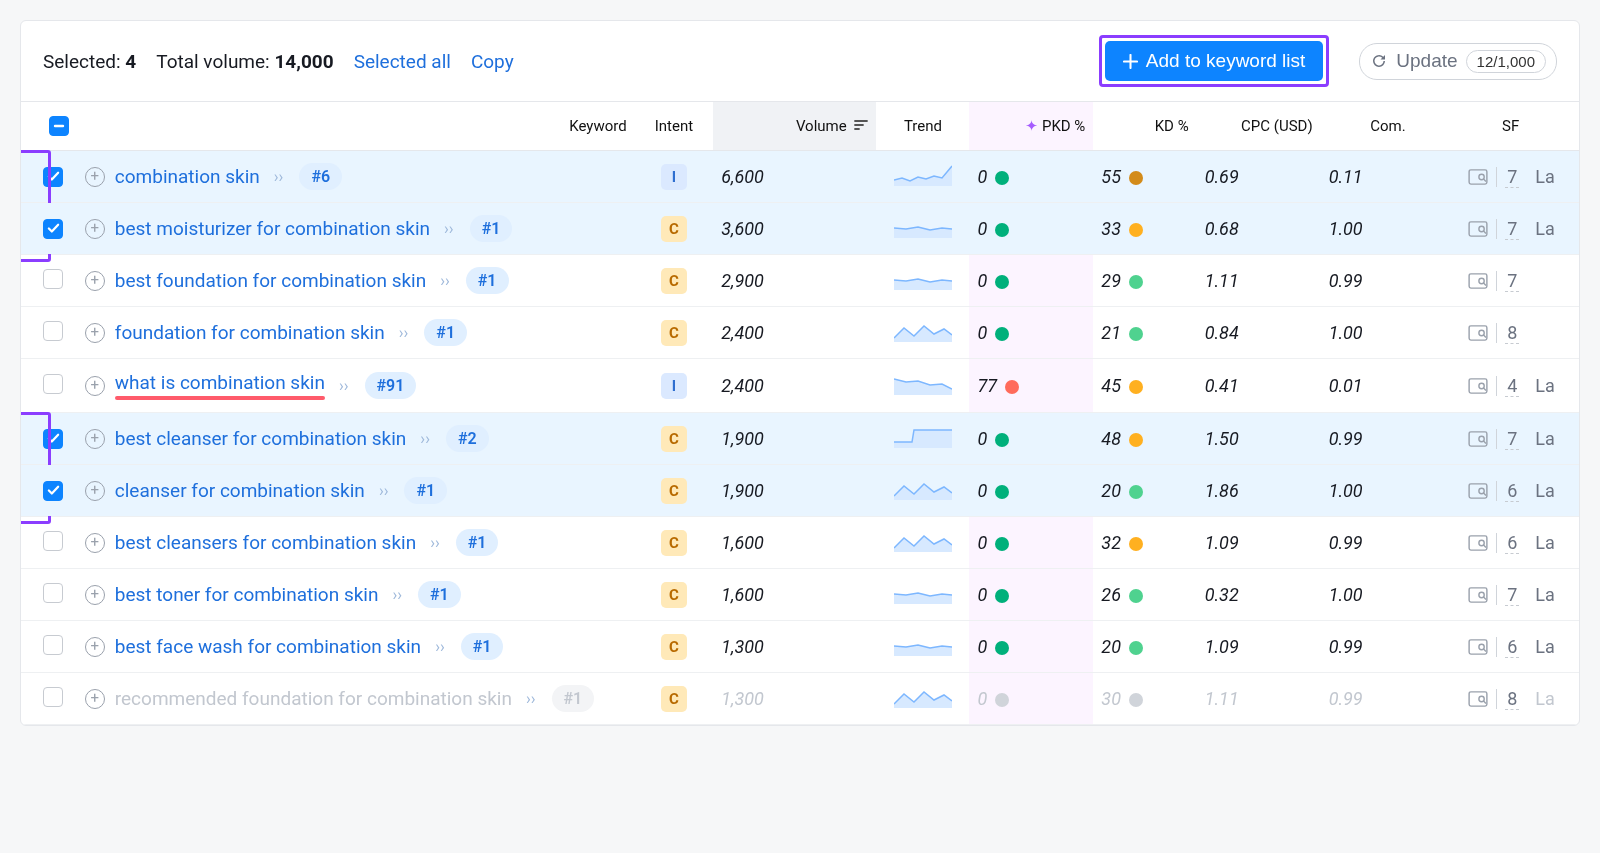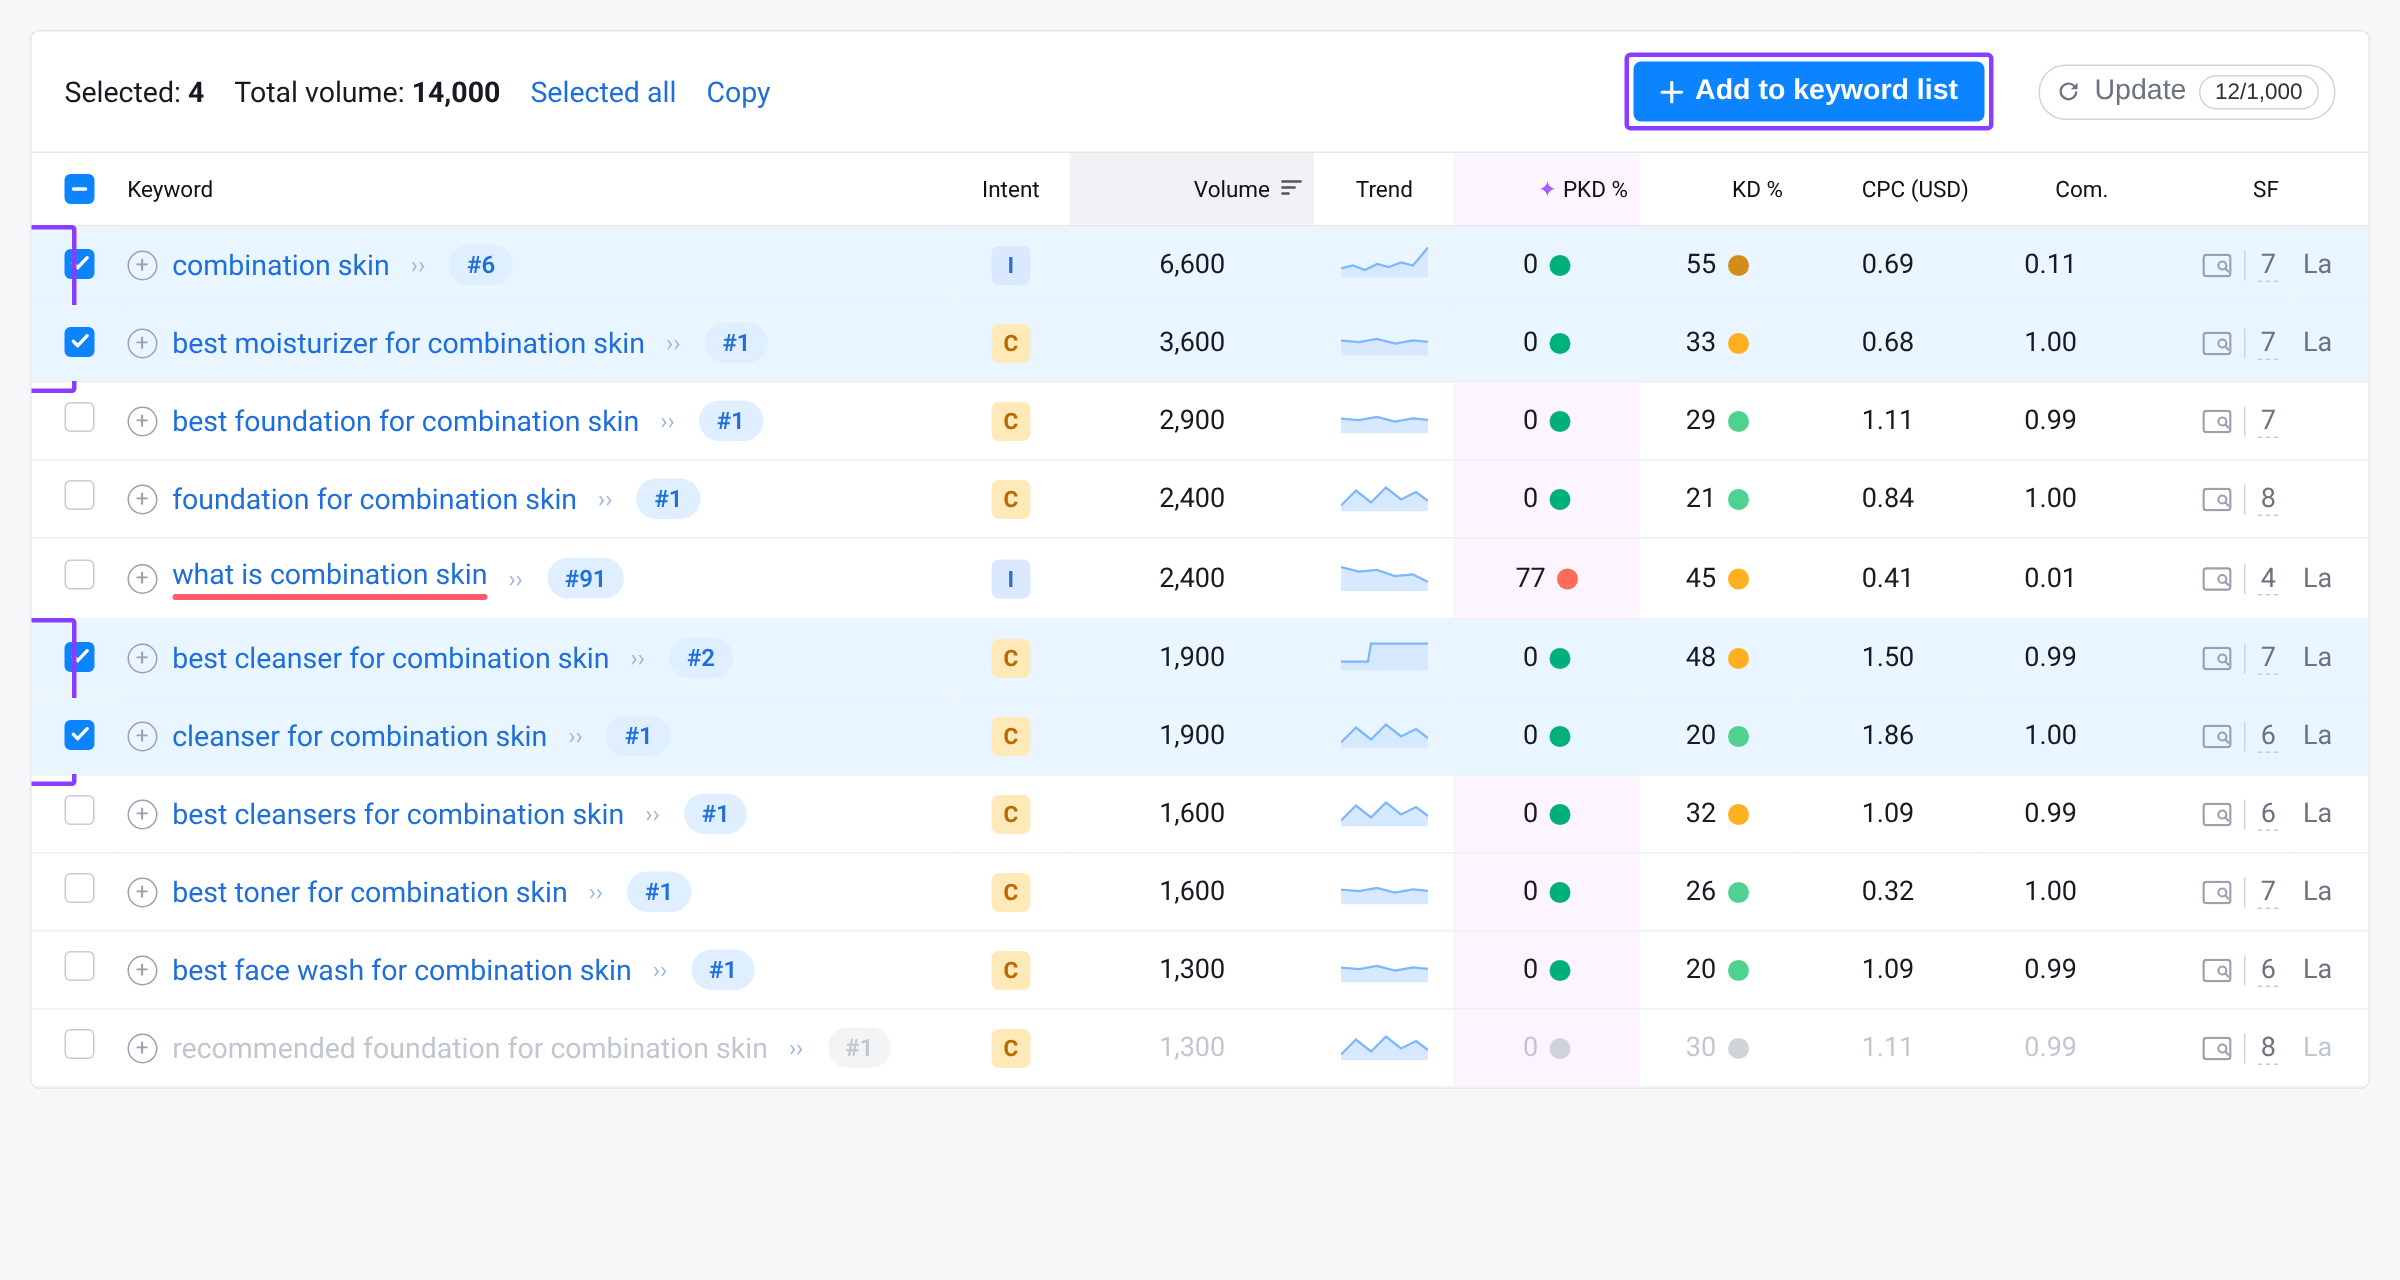--- a/index.html
+++ b/index.html
@@ -5,32 +5,32 @@
   *{box-sizing:border-box;margin:0;padding:0;}
   body{font-family:-apple-system,BlinkMacSystemFont,"Segoe UI",Roboto,Arial,sans-serif;background:#f6f7f8;color:#171a22;font-size:16px;}
   .panel{background:#fff;margin:20px;border:1px solid #e5e7eb;border-radius:6px;overflow:hidden;}
   
   .topbar{display:flex;align-items:center;gap:20px;padding:14px 22px;border-bottom:1px solid #e5e7eb;}
   .sel-label{font-size:19px;}
   .sel-label b, .vol-label b{font-weight:700;}
   .vol-label{font-size:19px;text-align:center;}
   .link{color:#1e6fdc;font-size:19px;cursor:pointer;background:none;border:none;font-family:inherit;}
   .spacer{flex:1;}
-  .btn-primary{display:flex;align-items:center;gap:8px;background:#0d84ff;color:#fff;border:none;border-radius:5px;padding:9px 18px;font-size:19px;font-weight:700;cursor:pointer;}
+  .btn-primary{display:flex;align-items:center;gap:8px;background:#0d84ff;color:#fff;border:none;border-radius:5px;padding:9px 18px;font-size:19px;font-weight:400;cursor:pointer;}
   .hl-wrap{padding:3px;border:3px solid #8b3dff;border-radius:4px;}
   .hl-box{position:absolute;left:-6px;top:-1px;width:36px;height:112px;border:3px solid #8b3dff;border-radius:3px;pointer-events:none;}
   .update{display:flex;align-items:center;gap:8px;border:1px solid #d0d4da;border-radius:18px;padding:6px 10px;color:#6b7280;font-size:19px;margin-left:10px;cursor:pointer;background:#fff;}
   .pill-small{border:1px solid #d0d4da;border-radius:14px;padding:2px 10px;font-size:15px;color:#333;}
   
   table{width:100%;border-collapse:collapse;table-layout:fixed;}
-  th{font-weight:400;font-size:15px;color:#111;text-align:left;padding:14px 8px;border-bottom:1px solid #e5e7eb;white-space:nowrap;}
+  th{font-weight:400;font-size:15px;color:#111;text-align:right;padding:14px 8px;border-bottom:1px solid #e5e7eb;white-space:nowrap;}
   th.right{text-align:right;}
   th.vol{background:#f0f2f5;}
   td{padding:12px 8px;border-bottom:1px solid #eef0f2;font-size:18px;vertical-align:middle;white-space:nowrap;}
-  td.right{text-align:center;}
+  td.right{text-align:left;font-style:italic;}
   tbody tr.selected td{background:#e9f5ff;}
   tbody tr.faded td{color:#c2c7cf;}
   tbody tr.faded .kw-link{color:#c2c7cf;}
   tbody tr.faded .rank{color:#c2c7cf;background:#f3f4f6;}
   .col-chk{width:54px;padding-left:22px;position:relative;}
   .col-key{width:540px;}
   .col-intent{width:76px;text-align:center;}
   .col-vol{width:158px;}
   .col-trend{width:90px;text-align:center;}
   .col-pkd{width:120px;background:#fcf4ff;}

